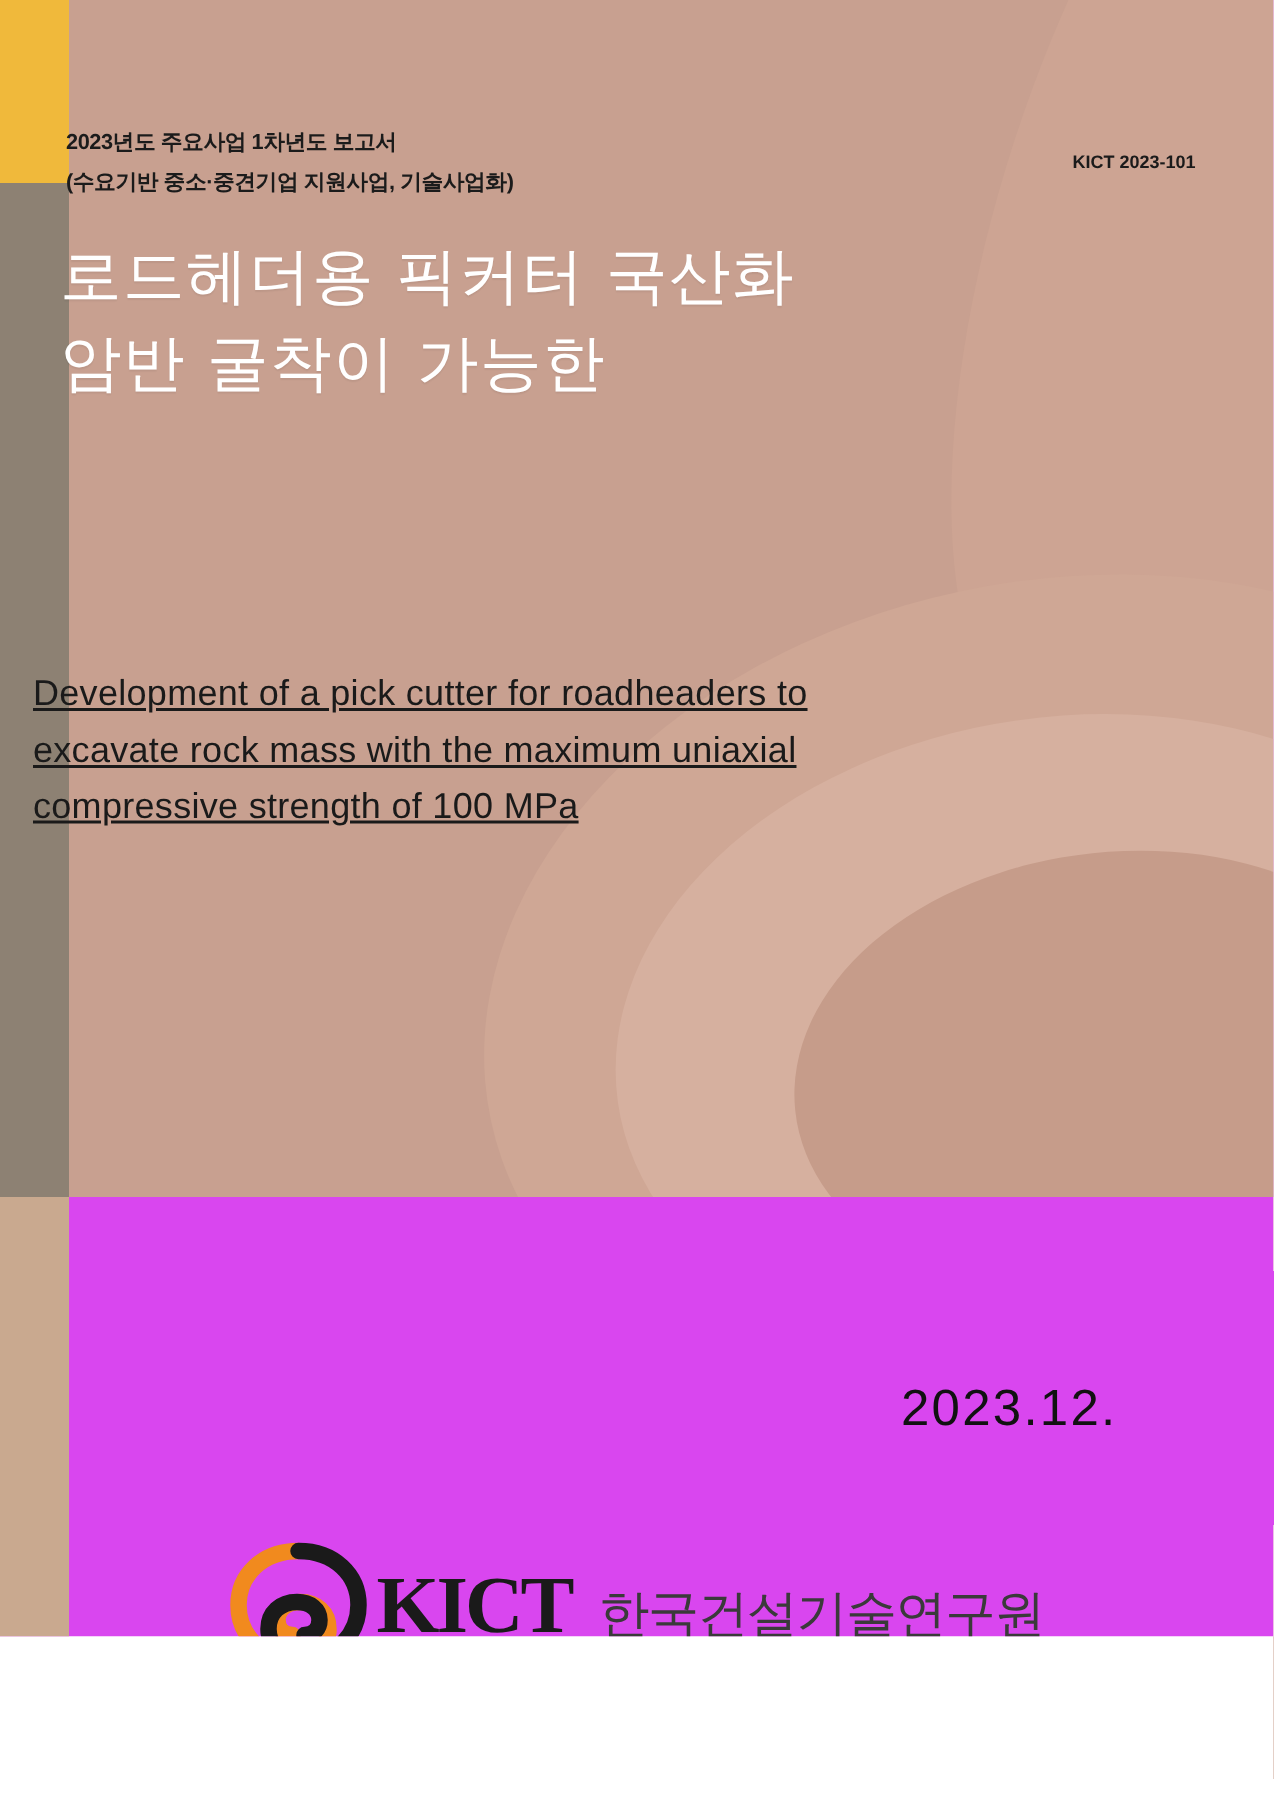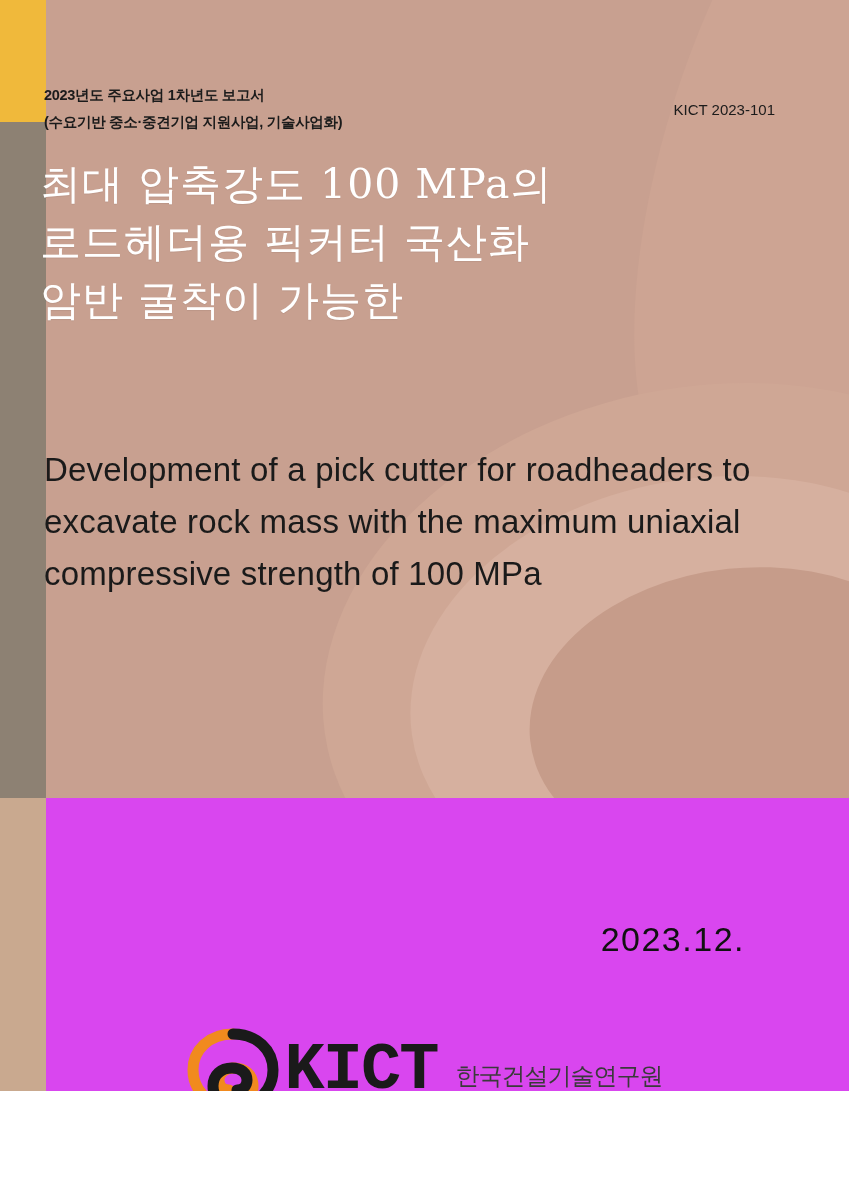--- a/index.html
+++ b/index.html
@@ -103,53 +103,54 @@
   }
   .report-meta .line {
     font-size: 14.5px;
     color: #1b1b1b;
     letter-spacing: -0.3px;
     line-height: 1.85;
     font-weight: bold;
   }
   .report-code {
     position: absolute;
-    right: 74px;
+    right: 52px;
     top: 101px;
-    font-size: 15px;
+    font-size: 12px;
     color: #1b1b1b;
     letter-spacing: 0px;
-    font-weight: normal;
+    font-weight: bold;
   }
 
   
   .title-ko {
     position: absolute;
     left: 40px;
     top: 155px;
     width: 700px;
     font-family: "DejaVu Serif", "Liberation Serif", serif;
     font-size: 41px;
     line-height: 1.42;
     color: #ffffff;
     letter-spacing: 1px;
     text-shadow: 0 1px 1px rgba(0,0,0,0.06);
   }
   .title-ko div { white-space: nowrap; }
 
   
   .title-en {
     position: absolute;
-    left: 44px;
+    left: 22px;
     top: 444px;
     width: 700px;
-    font-size: 33px;
+    font-size: 24px;
     line-height: 1.57;
     color: #1a1a1a;
     letter-spacing: 0.2px;
+    text-decoration: underline;
   }
   .title-en div { white-space: nowrap; }
 
   
   .pub-date {
     position: absolute;
     right: 104px;
     top: 920px;
     font-size: 34px;
     color: #111111;
@@ -166,30 +167,30 @@
     align-items: center;
     justify-content: center;
     gap: 10px;
   }
   .logo-mark {
     width: 92px;
     height: 84px;
     flex: none;
   }
   .logo-kict {
-    font-size: 67px;
+    font-size: 54px;
     font-weight: bold;
     color: #1a1a1a;
     letter-spacing: -2px;
     line-height: 1;
     margin-left: -4px;
-    font-family: Liberation Mono, monospace;
+    font-family: Liberation Serif, serif;
   }
   .logo-ko {
-    font-size: 24px;
+    font-size: 34px;
     color: #3a3a3a;
     letter-spacing: -1px;
     line-height: 1;
     margin-left: 8px;
     padding-top: 12px;
   }
 </style>
 </head>
 <body>
 
@@ -208,21 +209,20 @@
     <div class="swoosh swoosh-3"></div>
   </div>
 
   <div class="report-meta">
     <div class="line">2023년도 주요사업 1차년도 보고서</div>
     <div class="line">(수요기반 중소·중견기업 지원사업, 기술사업화)</div>
   </div>
   <div class="report-code">KICT 2023-101</div>
 
   <div class="title-ko">
-    <div>최대 압축강도 100 MPa의</div>
     <div>로드헤더용 픽커터 국산화</div>
     <div>암반 굴착이 가능한</div>
   </div>
 
   <div class="title-en">
     <div>Development of a pick cutter for roadheaders to</div>
     <div>excavate rock mass with the maximum uniaxial</div>
     <div>compressive strength of 100 MPa</div>
   </div>
 

